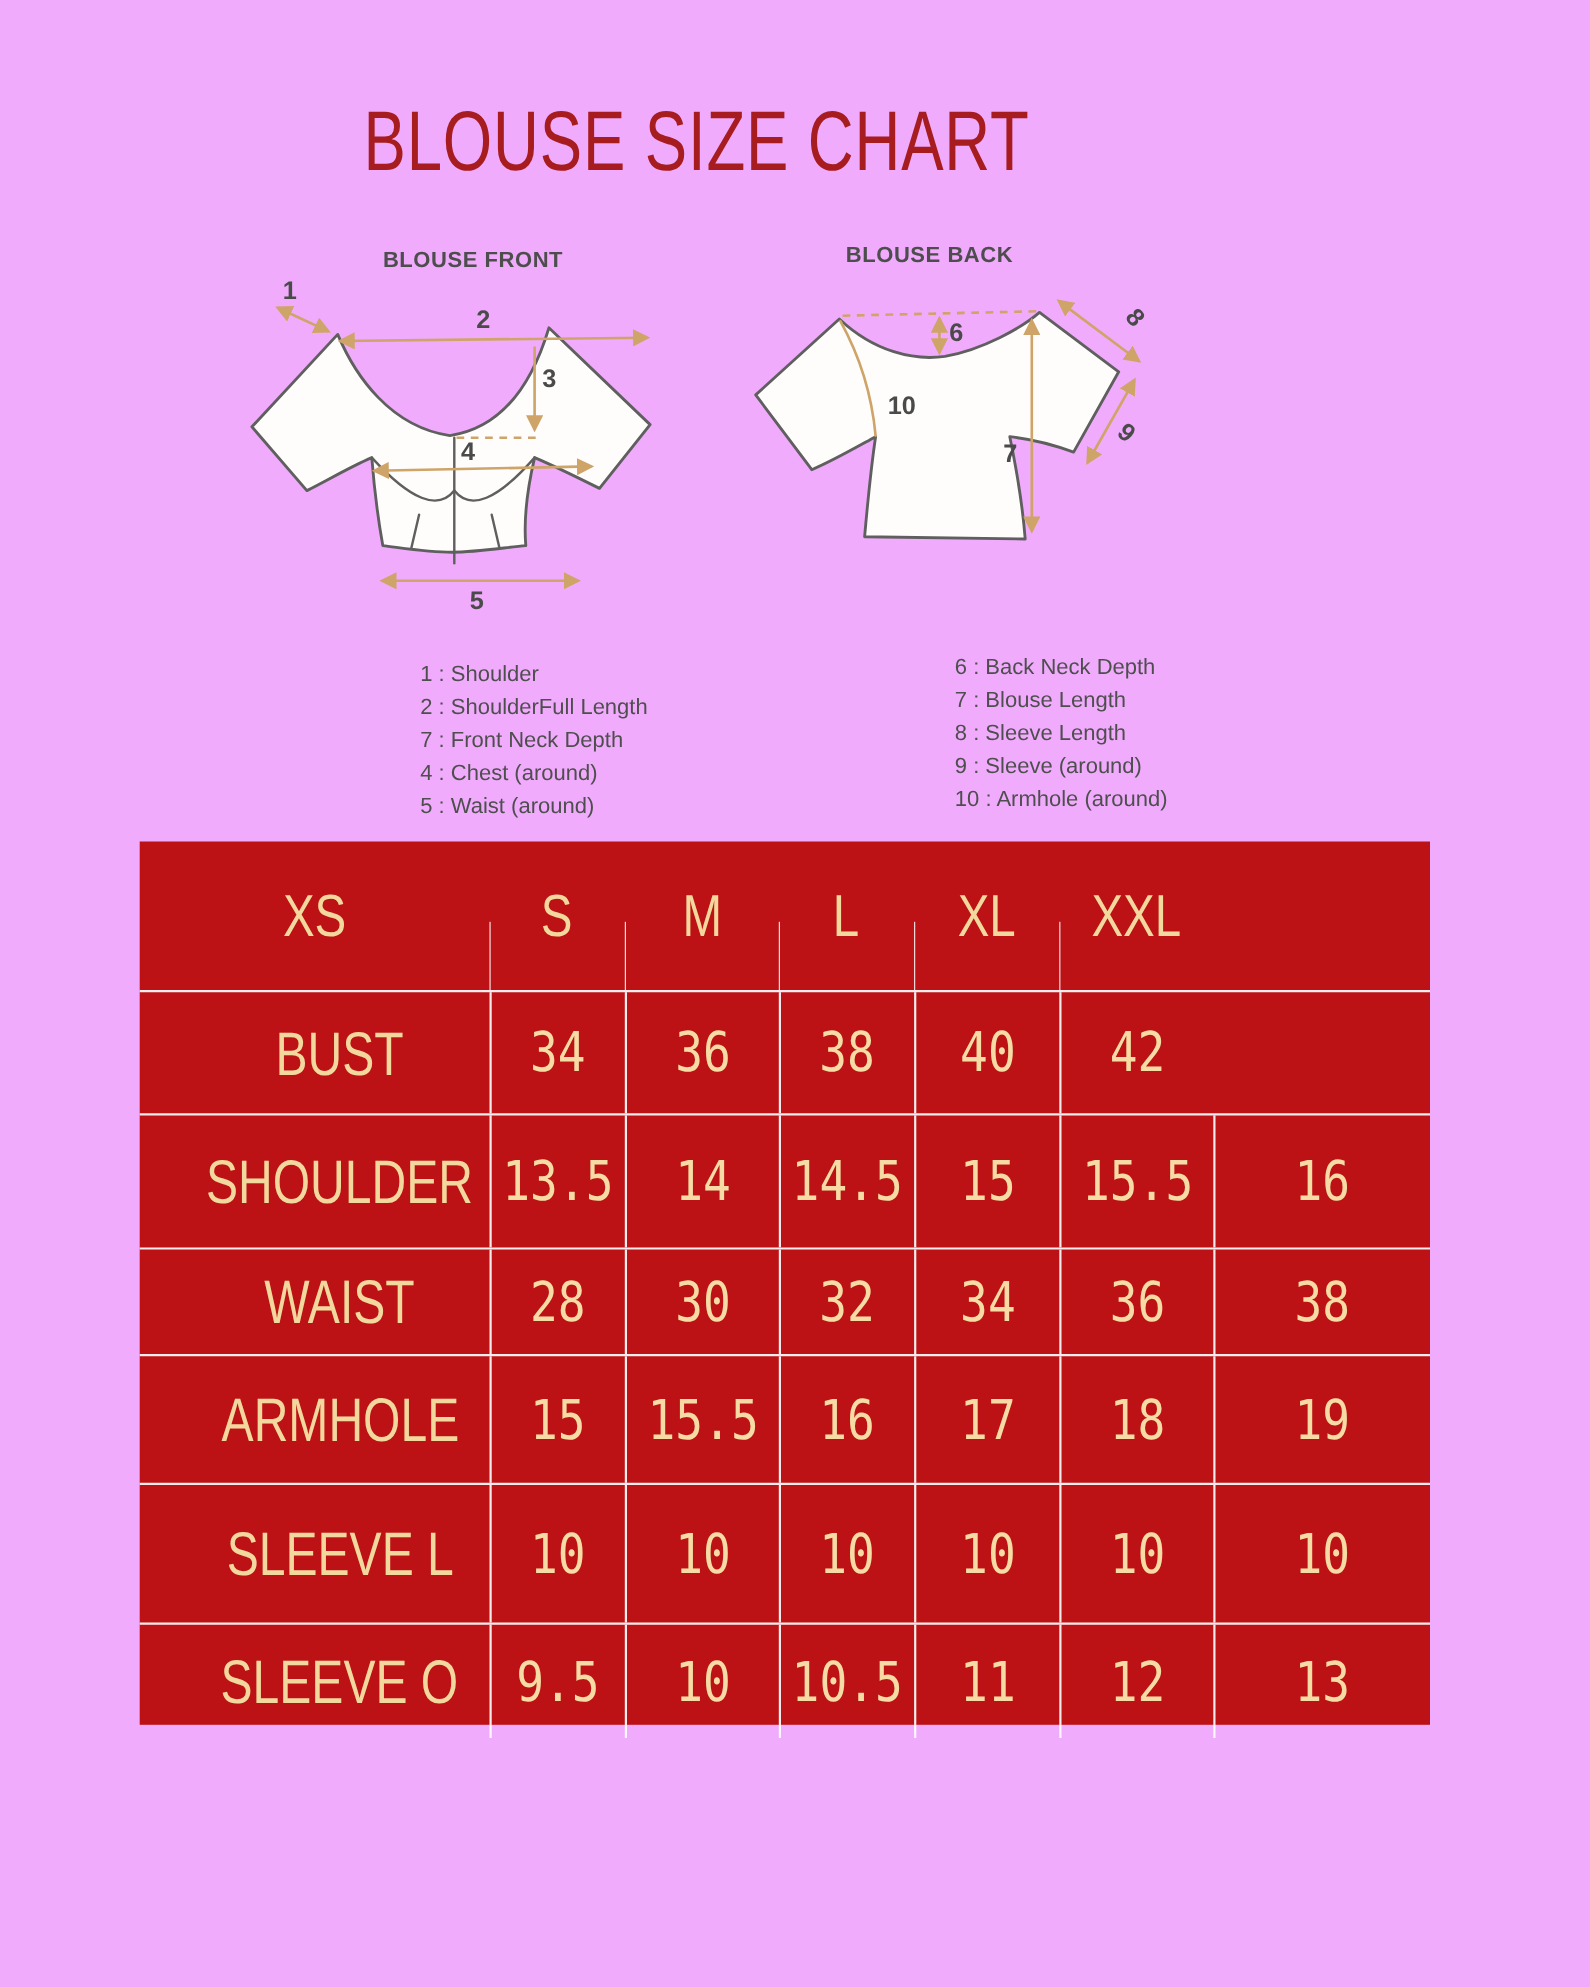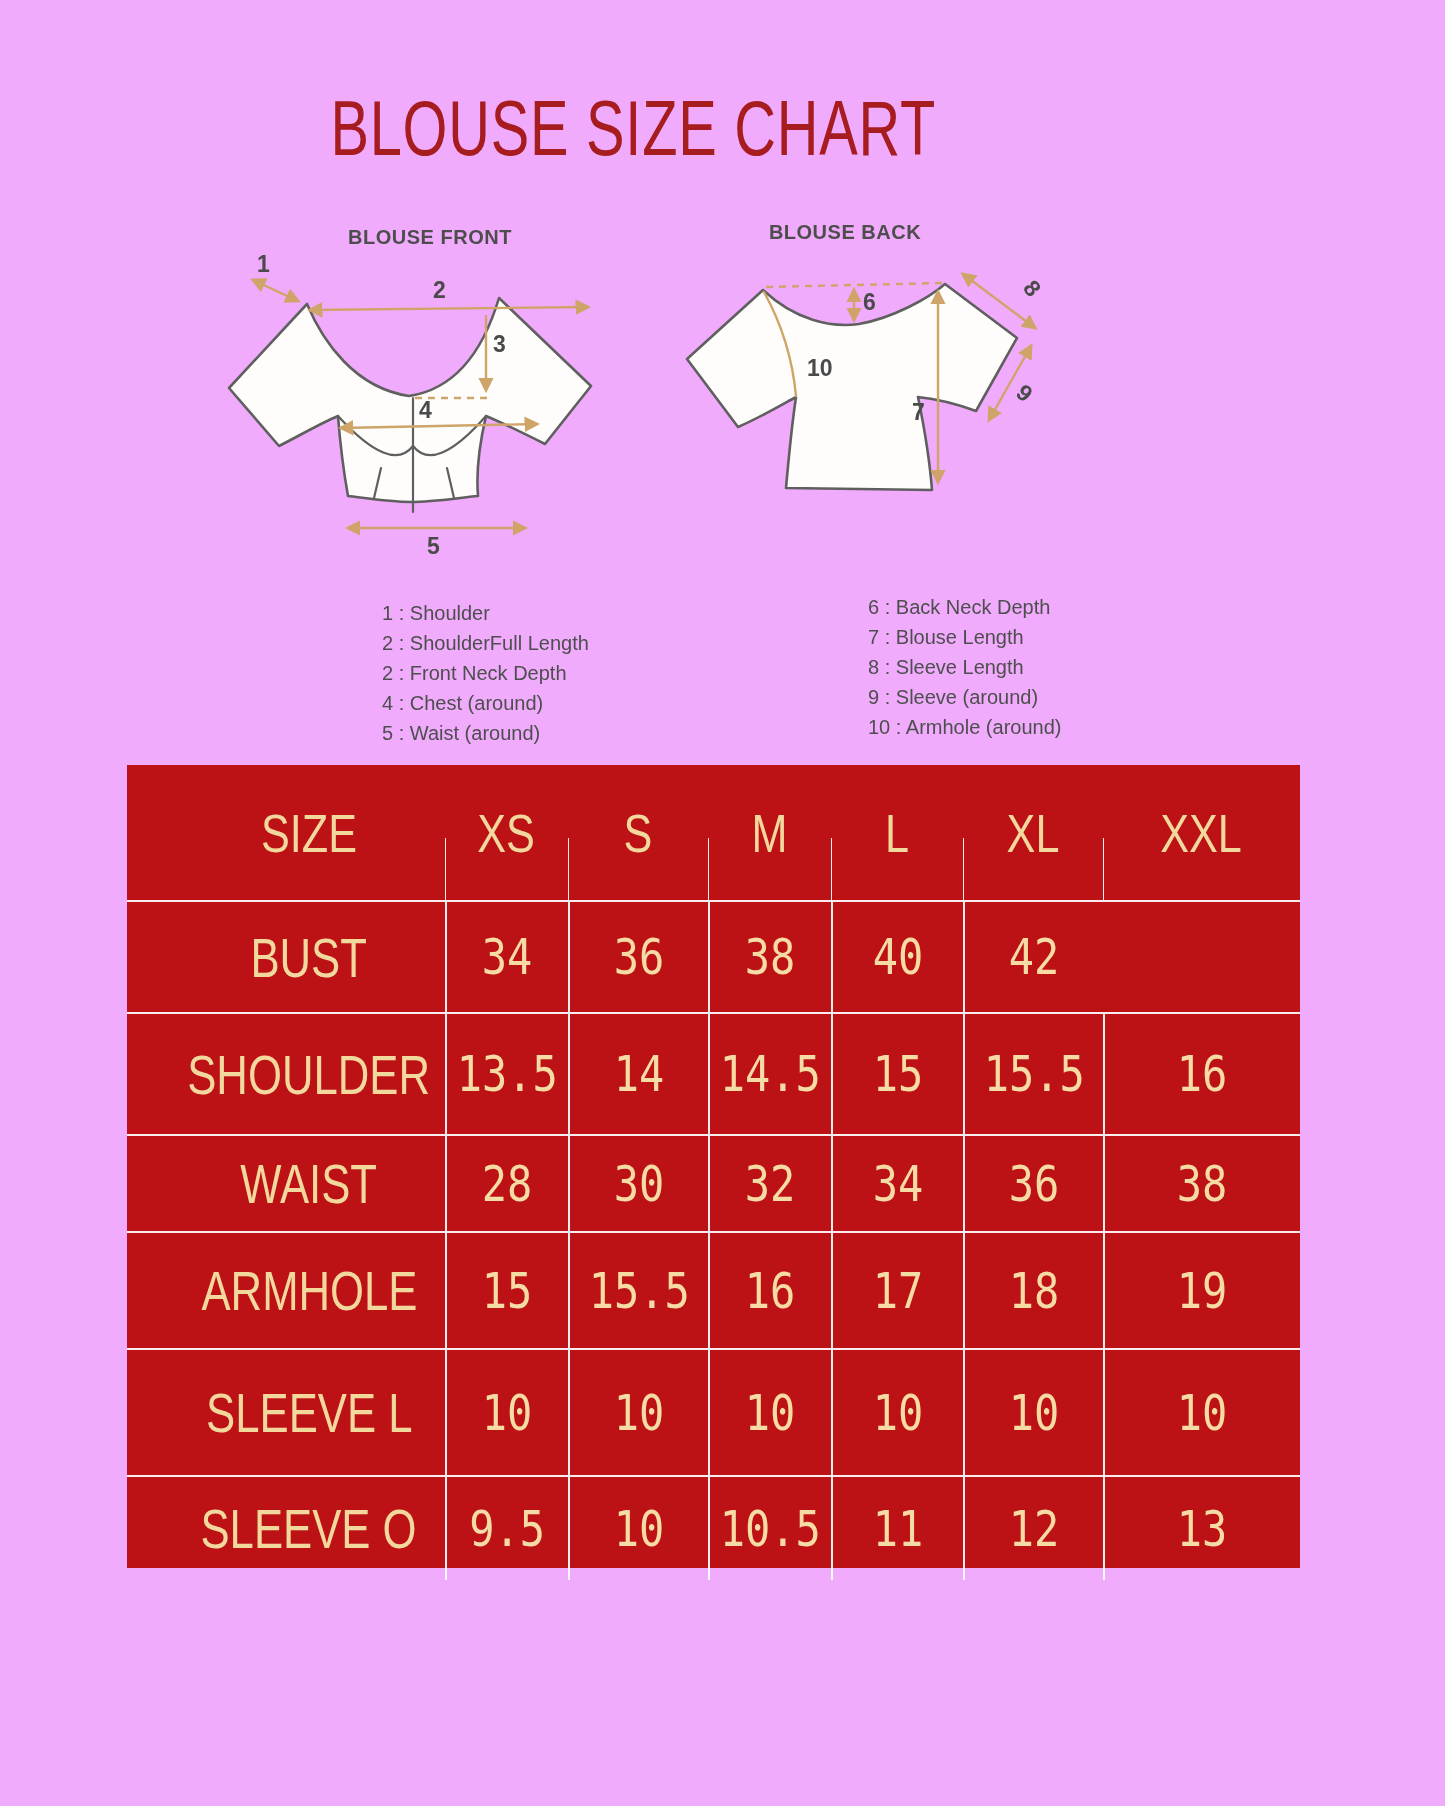--- a/index.html
+++ b/index.html
@@ -121,21 +121,21 @@
       <text class="mark" x="238" y="52">2</text>
       <text class="mark" x="298" y="106">3</text>
       <text class="mark" x="224" y="172">4</text>
       <text class="mark" x="232" y="308">5</text>
     </g>
   </svg>
 
   <div class="legend front">
     <div>1 : Shoulder</div>
     <div>2 : ShoulderFull Length</div>
-    <div>2 : Front Neck Depth</div>
+    <div>7 : Front Neck Depth</div>
     <div>4 : Chest (around)</div>
     <div>5 : Waist (around)</div>
   </div>
 
   <div class="diag-title back">BLOUSE BACK</div>
 
   <svg class="blouse-svg back" width="430" height="310" viewBox="0 0 430 310">
     <defs>
       <marker id="ah-b" viewBox="0 0 10 10" refX="8" refY="5" markerWidth="6.5" markerHeight="6.5" orient="auto-start-reverse">
         <path d="M0 0 L10 5 L0 10 z" fill="#cfa468"></path>
@@ -174,23 +174,20 @@
     <div>6 : Back Neck Depth</div>
     <div>7 : Blouse Length</div>
     <div>8 : Sleeve Length</div>
     <div>9 : Sleeve (around)</div>
     <div>10 : Armhole (around)</div>
   </div>
 
   <div class="sizetable">
 
     <div class="trow thead" style="height:135px">
-      <div class="tcell first">
-          <span class="hdr-t">SIZE</span>
-        </div>
       <div class="tcell">
           <span class="hdr-t">XS</span>
         </div>
       <div class="tcell">
           <span class="hdr-t">S</span>
         </div>
       <div class="tcell">
           <span class="hdr-t">M</span>
         </div>
       <div class="tcell">

